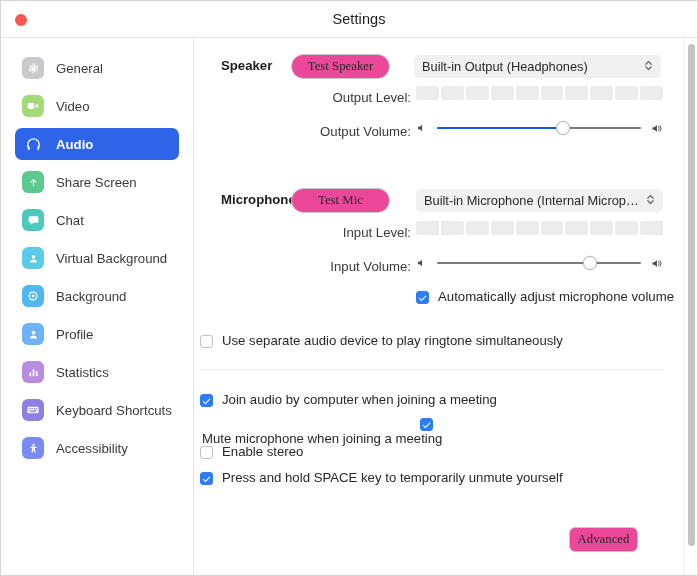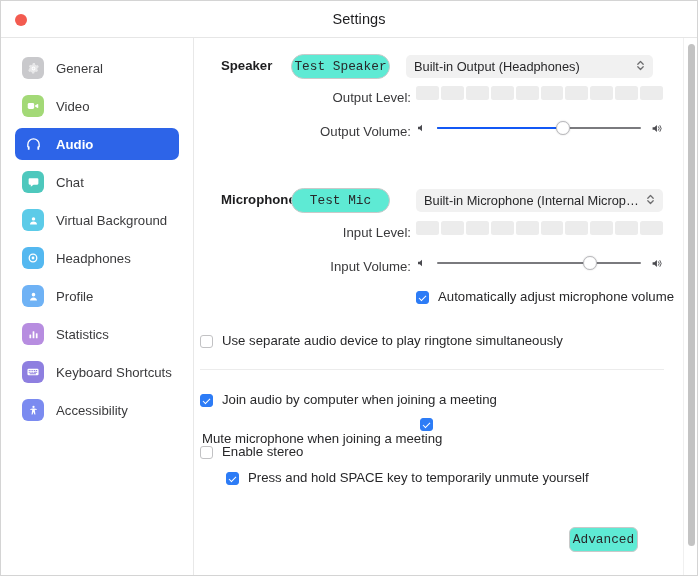--- a/index.html
+++ b/index.html
@@ -116,24 +116,24 @@
     width: 190px;
     left: 27px;
   }
 
   
   .pill-btn {
     position: absolute;
     height: 25px;
     border: 1px solid #c9c9c9;
     border-radius: 13px;
-    background: #5eead4;
+    background: #ec4899;
     font-size: 12.8px;
     color: #28282a;
-    font-family: Liberation Mono, monospace;
+    font-family: Liberation Serif, serif;
     cursor: default;
     display: flex;
     align-items: center;
     justify-content: center;
   }
 
   
   .select {
     position: absolute;
     height: 23px;
@@ -310,20 +310,29 @@
         <span class="nav-ico" style="background:transparent">
           <svg width="17" height="17" viewBox="0 0 24 24" fill="none" stroke="#fff" stroke-width="1.9" stroke-linecap="round">
               <path d="M4 15v-3a8 8 0 0116 0v3"></path>
               <path d="M4 14.5h1.6a.9.9 0 01.9.9v3.2a.9.9 0 01-.9.9H4z" fill="#fff" stroke="none"></path>
               <path d="M20 14.5h-1.6a.9.9 0 00-.9.9v3.2a.9.9 0 00.9.9H20z" fill="#fff" stroke="none"></path>
             </svg>
         </span>
         <span class="nav-label">Audio</span>
       </div>
 
+      <div class="nav-item">
+        <span class="nav-ico" style="background:#5ec98f">
+          <svg width="13" height="13" viewBox="0 0 24 24" fill="none" stroke="#fff" stroke-width="2" stroke-linecap="round" stroke-linejoin="round">
+              <path d="M12 18V7"></path>
+              <path d="M7.5 11.5L12 7l4.5 4.5"></path>
+            </svg>
+        </span>
+        <span class="nav-label">Share Screen</span>
+      </div>
 
       <div class="nav-item">
         <span class="nav-ico" style="background:#4ec8bd">
           <svg width="13" height="13" viewBox="0 0 24 24" fill="#fff">
               <path d="M5 4h14a2 2 0 012 2v8a2 2 0 01-2 2h-7l-5 4v-4H5a2 2 0 01-2-2V6a2 2 0 012-2z"></path>
             </svg>
         </span>
         <span class="nav-label">Chat</span>
       </div>
 
@@ -337,21 +346,21 @@
         <span class="nav-label">Virtual Background</span>
       </div>
 
       <div class="nav-item">
         <span class="nav-ico" style="background:#54b8f0">
           <svg width="14" height="14" viewBox="0 0 24 24" fill="none" stroke="#fff" stroke-width="2.2">
               <circle cx="12" cy="12" r="6.5"></circle>
               <circle cx="12" cy="12" r="2.4" fill="#fff" stroke="none"></circle>
             </svg>
         </span>
-        <span class="nav-label">Headphones</span>
+        <span class="nav-label">Background</span>
       </div>
 
       <div class="nav-item">
         <span class="nav-ico" style="background:#6fb2f5">
           <svg width="13" height="13" viewBox="0 0 24 24" fill="#fff">
               <circle cx="12" cy="8.6" r="3.3"></circle>
               <path d="M5.5 19.5c0-3.4 2.9-5.8 6.5-5.8s6.5 2.4 6.5 5.8z"></path>
             </svg>
         </span>
         <span class="nav-label">Profile</span>
@@ -400,21 +409,21 @@
       </div>
 
     </div>
 
     <div class="main">
 
       <div class="sec-title" style="top:20px">Speaker</div>
 
       <button class="pill-btn" style="top:16px; left:97px; width:99px;">Test Speaker</button>
 
-      <div class="select" style="top:17px; left:212px; width:247px;gap:25px;">
+      <div class="select" style="top:17px; left:220px; width:247px;gap:25px;">
         <span class="sel-text">Built-in Output (Headphones)</span>
         <span class="chev">
           <svg width="9" height="13" viewBox="0 0 10 14" fill="none" stroke="#3a3a3c" stroke-width="1.4" stroke-linecap="round" stroke-linejoin="round">
               <path d="M2 5.6L5 2.6l3 3"></path>
               <path d="M2 8.4l3 3 3-3"></path>
             </svg>
         </span>
       </div>
 
       <div class="field-label" style="top:52px">Output Level:</div>
@@ -521,21 +530,21 @@
       <div class="cbrow" style="top:380px; left:8px;flex-direction:column;">
         <span class="cbox on"></span>
         <span>Mute microphone when joining a meeting</span>
       </div>
 
       <div class="cbrow" style="top:406px; left:6px;">
         <span class="cbox"></span>
         <span>Enable stereo</span>
       </div>
 
-      <div class="cbrow" style="top:432px; left:6px;margin-left:26px;">
+      <div class="cbrow" style="top:432px; left:6px;">
         <span class="cbox on"></span>
         <span>Press and hold SPACE key to temporarily unmute yourself</span>
       </div>
 
       <button class="pill-btn" style="top:463px; left:375px; width:69px; border-radius:6px;margin-top:26px;">Advanced</button>
 
       <div class="scrollbar">
         <div class="scroll-thumb"></div>
       </div>
 

